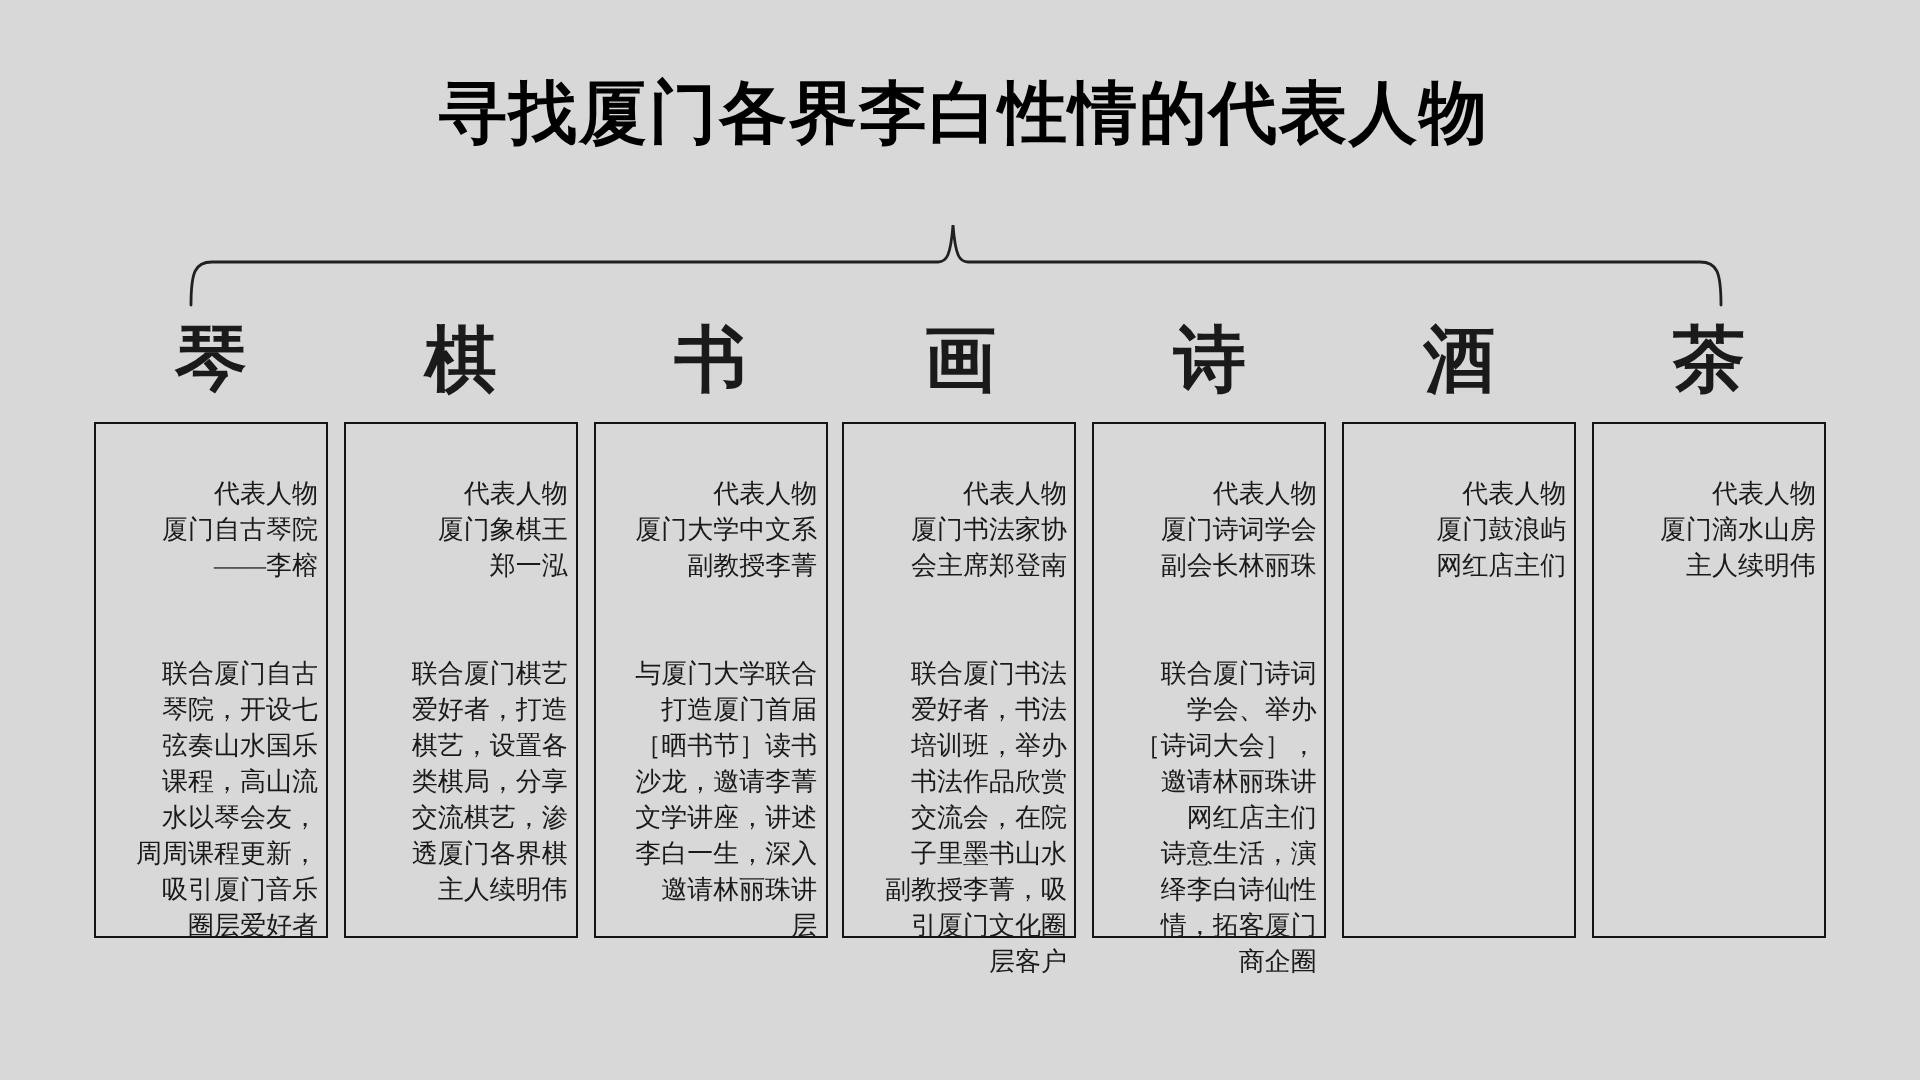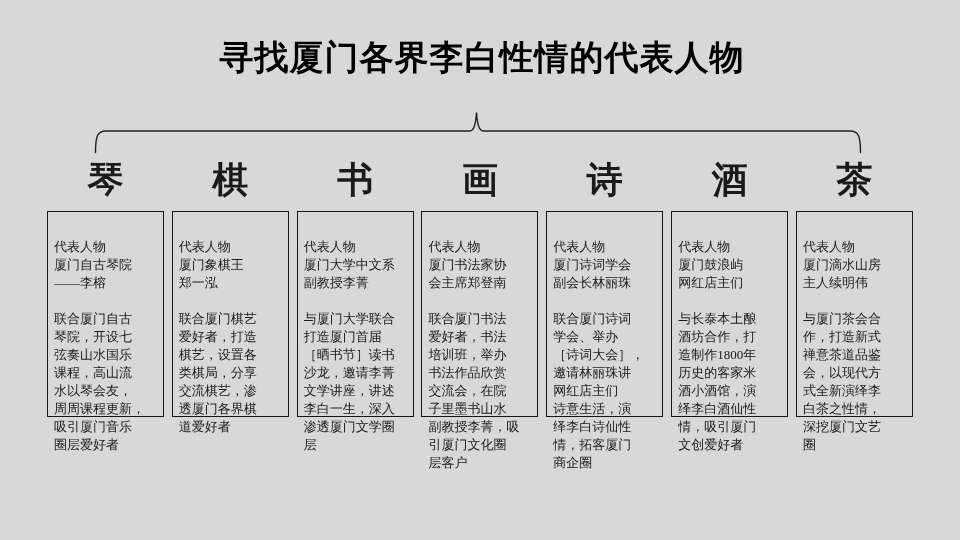--- a/index.html
+++ b/index.html
@@ -21,27 +21,28 @@
   .columns{
     position:absolute;left:47px;top:157px;width:866px;
     display:flex;justify-content:space-between;
   }
   .col{width:117px;display:flex;flex-direction:column;}
   .hdr{
     height:46px;line-height:46px;text-align:center;
     font-size:36px;font-weight:700;
   }
   .card{
-    margin-top:8px;height:206px;box-sizing:border-box;
+    margin-top:8px;height:258px;box-sizing:border-box;
     border:1px solid #141414;
     padding:8px 4px 0 6px;
     font-size:13px;line-height:18px;
     white-space:pre-line;
+    text-align:right;
   }
-  .desc{}
+  .desc{margin-top:18px;}
 </style>
 </head>
 <body style="--bg: #d8d8d8; --ink: #1a1a1a; --title-ink: #000000;">
 
 <div class="title">寻找厦门各界李白性情的代表人物</div>
 
 <svg class="brace-svg" viewBox="0 0 960 540" xmlns="http://www.w3.org/2000/svg">
   <path d="M95.5,152.5 C95.5,136 97.5,131 106,131 L469,131 C473,131 475.3,128.5 476.5,112.5 C477.7,128.5 480,131 484,131 L850,131 C858.5,131 860.5,136 860.5,152.5" fill="none" stroke="#202020" stroke-width="1.4" stroke-linecap="round"></path>
 </svg>
 
@@ -69,37 +70,37 @@
     <div class="card">
       <div class="person">代表人物
 厦门象棋王
 郑一泓</div>
       <div class="desc">联合厦门棋艺
 爱好者，打造
 棋艺，设置各
 类棋局，分享
 交流棋艺，渗
 透厦门各界棋
-道爱好者</div>
+主人续明伟</div>
     </div>
   </div>
 
   <div class="col">
     <div class="hdr">书</div>
     <div class="card">
       <div class="person">代表人物
 厦门大学中文系
 副教授李菁</div>
       <div class="desc">与厦门大学联合
 打造厦门首届
 ［晒书节］读书
 沙龙，邀请李菁
 文学讲座，讲述
 李白一生，深入
-渗透厦门文学圈
+邀请林丽珠讲
 层</div>
     </div>
   </div>
 
   <div class="col">
     <div class="hdr">画</div>
     <div class="card">
       <div class="person">代表人物
 厦门书法家协
 会主席郑登南</div>
@@ -132,41 +133,25 @@
 商企圈</div>
     </div>
   </div>
 
   <div class="col">
     <div class="hdr">酒</div>
     <div class="card">
       <div class="person">代表人物
 厦门鼓浪屿
 网红店主们</div>
-      <div class="desc">与长泰本土酿
-酒坊合作，打
-造制作1800年
-历史的客家米
-酒小酒馆，演
-绎李白酒仙性
-情，吸引厦门
-文创爱好者</div>
     </div>
   </div>
 
   <div class="col">
     <div class="hdr">茶</div>
     <div class="card">
       <div class="person">代表人物
 厦门滴水山房
 主人续明伟</div>
-      <div class="desc">与厦门茶会合
-作，打造新式
-禅意茶道品鉴
-会，以现代方
-式全新演绎李
-白茶之性情，
-深挖厦门文艺
-圈</div>
     </div>
   </div>
 
 </div>
 
 </body></html>

